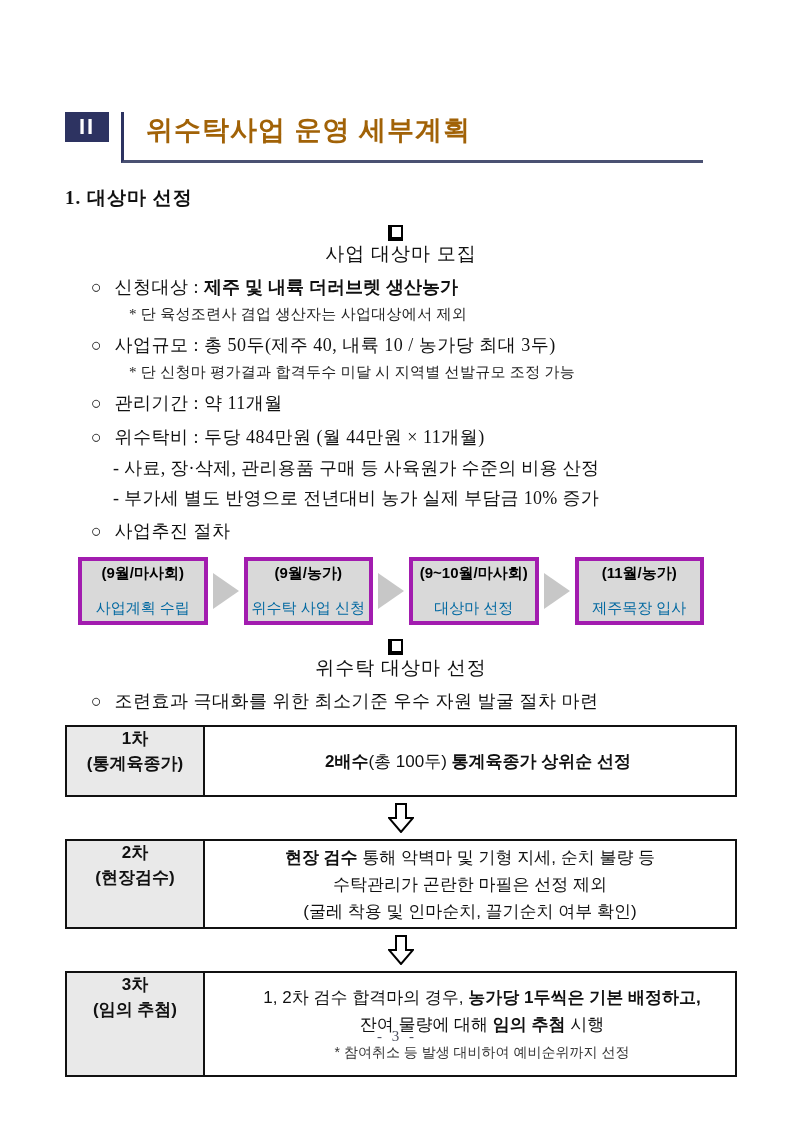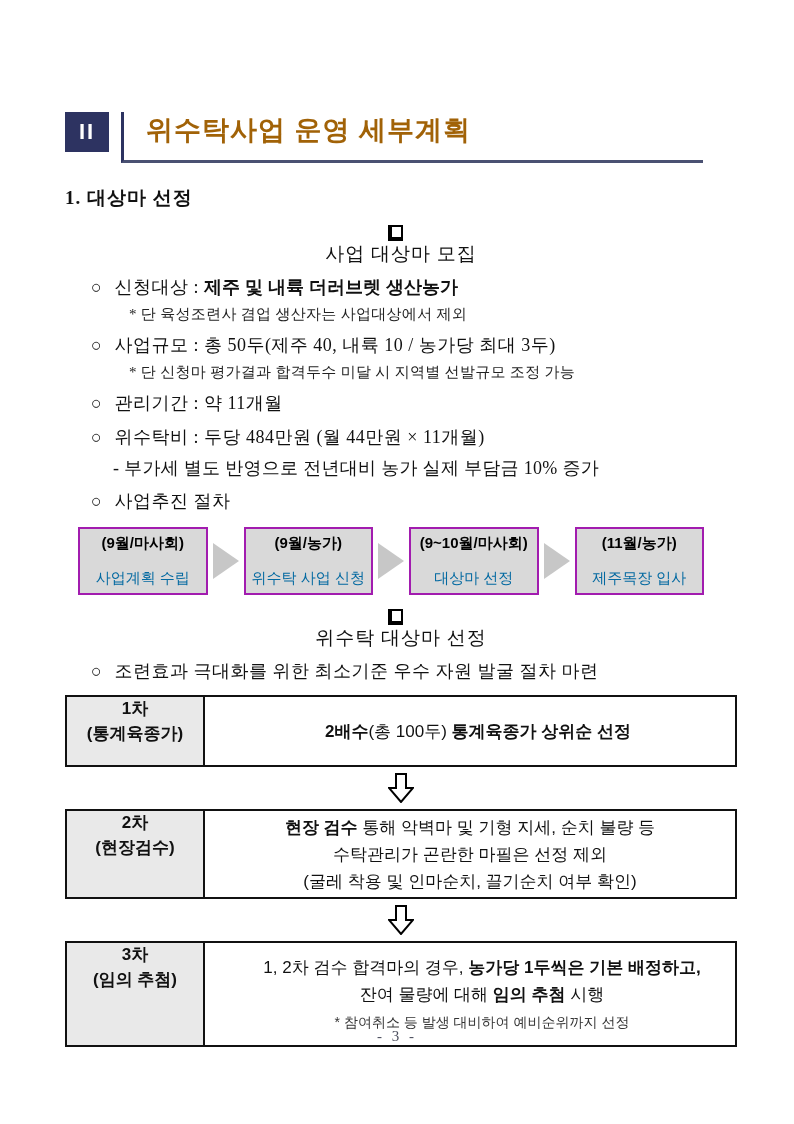--- a/index.html
+++ b/index.html
@@ -16,21 +16,21 @@
   .content {
     position: absolute;
     left: 65px;
     top: 112px;
     width: 672px;
   }
 
   
   .doc-header { display: flex; align-items: stretch; }
   .badge {
-    width: 44px; height: 40px;
+    width: 44px; height: 30px;
     background: #2d3361;
     color: #ffffff;
     display: flex; align-items: center; justify-content: center;
     font-family: "Liberation Sans", sans-serif;
     font-size: 22px; font-weight: bold; letter-spacing: 2px;
     flex: 0 0 auto;
   }
   .title-wrap {
     margin-left: 12px;
     width: 582px;
@@ -95,21 +95,21 @@
   
   .flow {
     margin: 12px 0 8px 13px;
     width: 626px;
     display: flex;
     align-items: center;
     justify-content: space-between;
   }
   .flow-box {
     background: #d9d9d9;
-    border: 2px solid #a21caf;
+    border: 4px solid #a21caf;
     height: 68px;
     flex: 1 1 0;
     display: flex; flex-direction: column;
     align-items: center; justify-content: center;
     gap: 16px;
     font-family: "Liberation Sans", sans-serif;
   }
   .flow-period { font-size: 15px; font-weight: bold; color: #000; white-space: nowrap; }
   .flow-label  { font-size: 15px; color: #0369a1; white-space: nowrap; }
   .flow-arrow {
@@ -204,20 +204,21 @@
 
     <div class="o-row">
       <span class="o-glyph">○</span>
       <span>관리기간 : 약 11개월</span>
     </div>
 
     <div class="o-row">
       <span class="o-glyph">○</span>
       <span>위수탁비 : 두당 484만원 (월 44만원 × 11개월)</span>
     </div>
+    <div class="dash-row">- 사료, 장·삭제, 관리용품 구매 등 사육원가 수준의 비용 산정</div>
     <div class="dash-row">- 부가세 별도 반영으로 전년대비 농가 실제 부담금 10% 증가</div>
 
     <div class="o-row">
       <span class="o-glyph">○</span>
       <span>사업추진 절차</span>
     </div>
 
     <div class="flow">
       <div class="flow-box">
         <div class="flow-period">(9월/마사회)</div>

